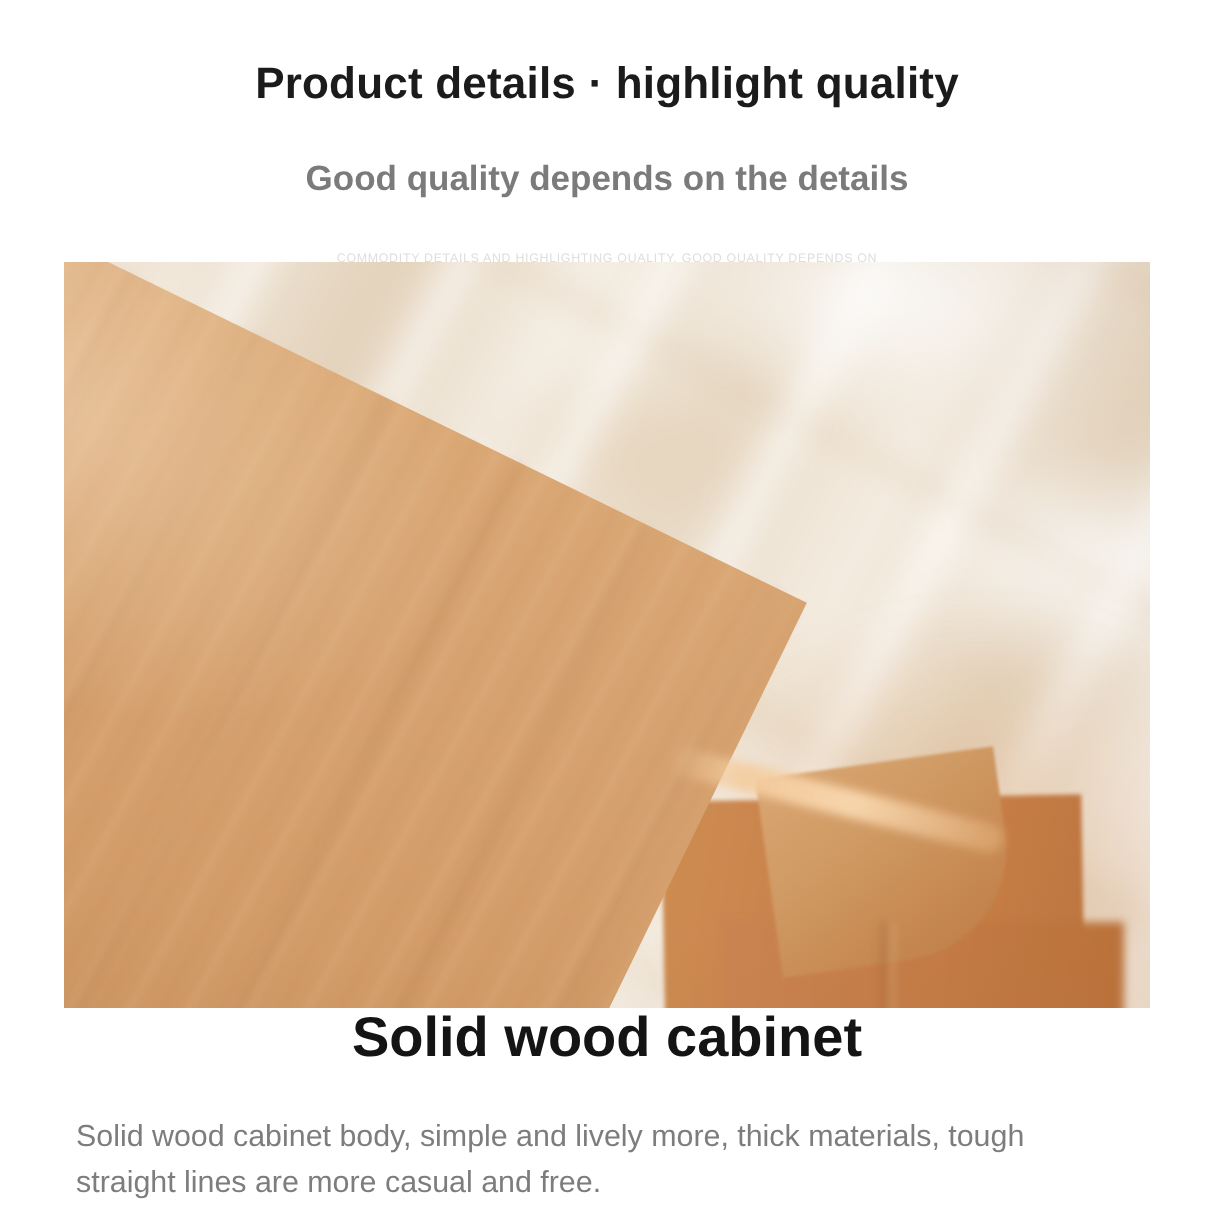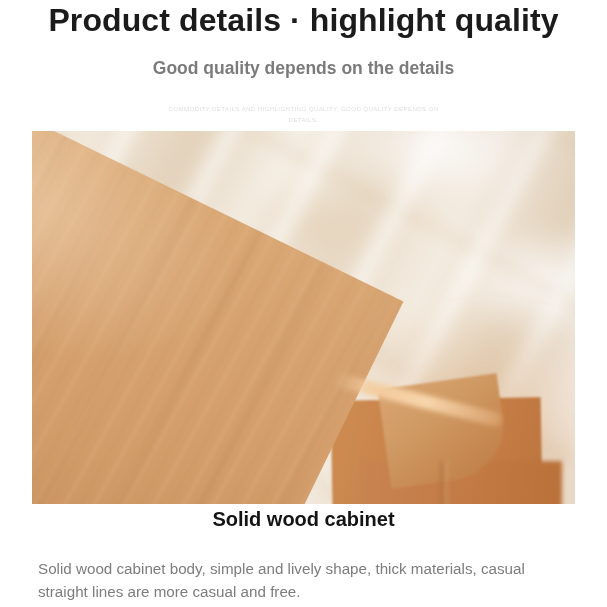--- a/index.html
+++ b/index.html
@@ -22,22 +22,22 @@
   
   .header {
     position: absolute;
     left: 0;
     top: 0;
     width: 607px;
     text-align: center;
   }
   .title {
     margin: 0;
-    padding-top: 6px;
-    font-size: 32px;
+    padding-top: 27px;
+    font-size: 22px;
     font-weight: bold;
     letter-spacing: 0.1px;
     color: #1b1b1b;
     line-height: 29px;
   }
   .subtitle {
     margin: 15px;
     padding-top: 7px;
     font-size: 17.5px;
     font-weight: bold;
@@ -282,21 +282,21 @@
       radial-gradient(ellipse 420px 300px at 35% 45%, rgba(0,0,0,0) 60%, rgba(120,80,45,0.06) 100%);
   }
 
   
   .caption-heading {
     position: absolute;
     left: 0;
     top: 506px;
     width: 607px;
     text-align: center;
-    font-size: 20px;
+    font-size: 28px;
     font-weight: bold;
     color: #141414;
     line-height: 26px;
   }
   .body-copy {
     position: absolute;
     left: 38px;
     top: 542px;
     width: 512px;
     font-size: 15.2px;
@@ -340,15 +340,15 @@
 
       <div class="bullnose"></div>
       <div class="seam"></div>
 
       <div class="dof"></div>
     </div>
   </div>
 
   <div class="caption-heading">Solid wood cabinet</div>
 
-  <p class="body-copy">Solid wood cabinet body, simple and lively shape, thick materials, casual straight lines are more casual and free.</p>
+  <p class="body-copy">Solid wood cabinet body, simple and lively more, thick materials, tough straight lines are more casual and free.</p>
 
 </div>
 
 </body></html>

